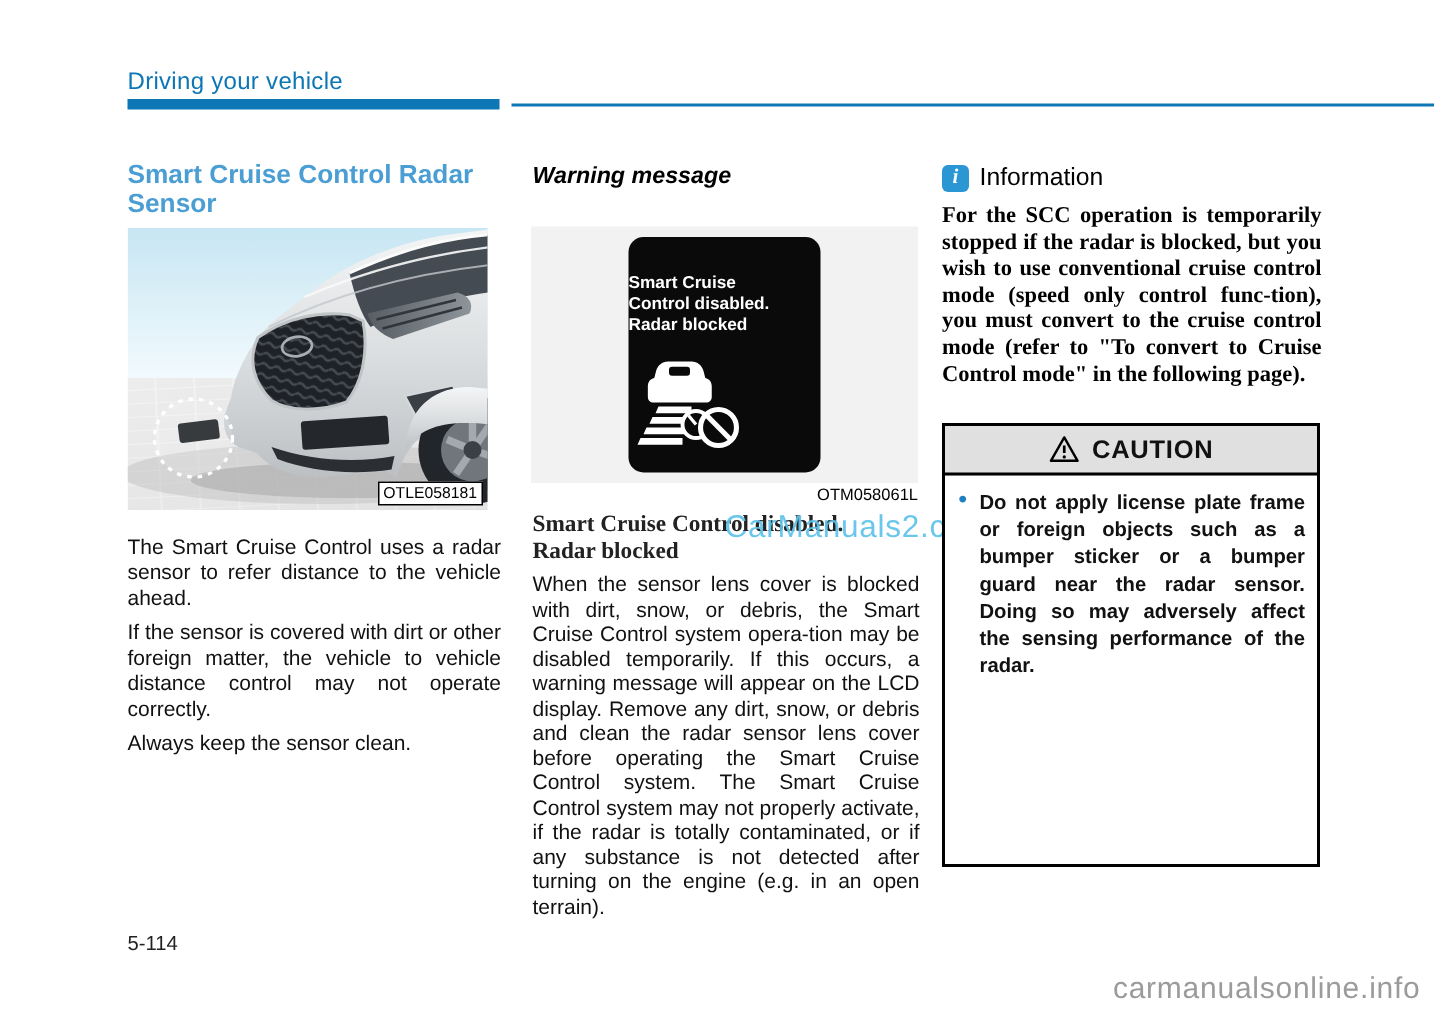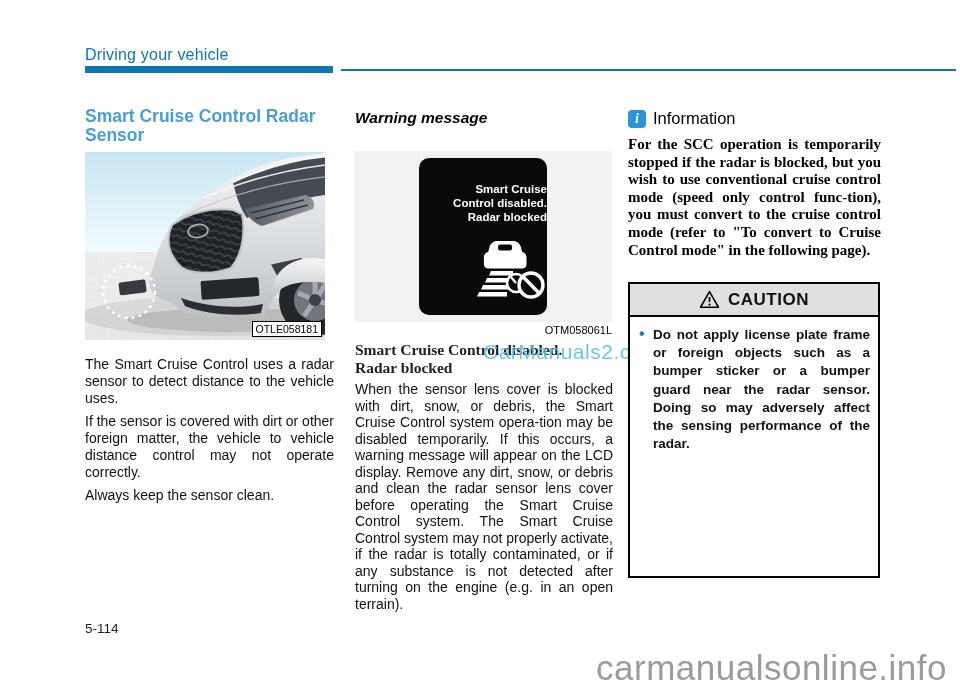--- a/index.html
+++ b/index.html
@@ -24,41 +24,41 @@
   
   .c1-heading{position:absolute;left:85px;top:107px;width:252px;font-size:17.5px;font-weight:700;color:var(--heading-blue);line-height:19px;}
   .car-fig{position:absolute;left:85px;top:152px;width:240px;height:188px;overflow:hidden;}
   .fig-label{position:absolute;right:3px;bottom:3px;background:#fff;border:1px solid #000;font-size:10.5px;padding:0 3px;line-height:14px;color:#000;}
   .c1-text{position:absolute;left:85px;top:356px;width:249px;}
   .c1-text p{font-size:14px;line-height:17px;text-align:justify;margin-bottom:6px;}
 
   
   .c2-heading{position:absolute;left:355px;top:109px;font-size:15.5px;font-weight:700;font-style:italic;color:#000;}
   .lcd-fig{position:absolute;left:354px;top:151px;width:258px;height:171px;background:#f2f2f2;}
-  .lcd-screen{position:absolute;left:65px;top:7px;width:128px;height:157px;background:#0a0a0a;border-radius:10px;color:#fff;text-align:right;}
+  .lcd-screen{position:absolute;left:65px;top:7px;width:128px;height:157px;background:#0a0a0a;border-radius:10px;color:#fff;text-align:left;}
   .lcd-text{padding-top:24px;font-size:11.5px;line-height:14px;font-weight:700;}
   .lcd-icon{margin-top:14px;}
   .lcd-label{position:absolute;left:354px;top:324px;width:258px;text-align:right;font-size:11px;color:#000;}
   .c2-subheading{position:absolute;left:355px;top:341px;width:257px;font-family:"Liberation Serif",serif;font-weight:700;font-size:15.5px;line-height:18px;color:#222;}
   .c2-text{position:absolute;left:355px;top:381px;width:258px;font-size:14px;line-height:16.5px;text-align:justify;}
   .wm-center{position:absolute;left:483px;top:340px;font-size:21px;color:var(--watermark-blue);opacity:.92;letter-spacing:0.5px;white-space:nowrap;}
 
   
   .info-heading{position:absolute;left:628px;top:109px;display:flex;align-items:center;gap:7px;font-size:16.5px;color:#000;}
   .info-icon{display:inline-flex;align-items:center;justify-content:center;width:18px;height:18px;background:#2a97d4;border-radius:4px;color:#fff;font-family:"Liberation Serif",serif;font-style:italic;font-weight:700;font-size:14px;}
   .info-body{position:absolute;left:628px;top:136px;width:253px;font-family:"Liberation Serif",serif;font-weight:700;font-size:15px;line-height:17.6px;text-align:justify;color:#000;}
   .caution-box{position:absolute;left:628px;top:282px;width:252px;height:296px;border:2px solid #000000;background:#fff;}
   .caution-header{height:33px;background:var(--caution-header-bg);border-bottom:2px solid #000;display:flex;align-items:center;justify-content:center;gap:8px;font-size:17px;font-weight:700;letter-spacing:0.5px;}
   .caution-list{list-style:none;padding:9px 8px 0 9px;}
   .caution-list li{position:relative;padding-left:14px;font-size:13.5px;font-weight:700;line-height:18.2px;text-align:justify;margin-bottom:5px;}
   .caution-list li::before{content:"\2022";position:absolute;left:0;top:-1px;color:var(--bullet-blue);font-size:16px;}
 
   
   .page-num{position:absolute;left:85px;top:621px;font-size:13.5px;color:#222;}
-  .wm-bottom{position:absolute;right:13px;top:648px;font-size:35px;color:var(--watermark-gray);letter-spacing:0.5px;}
+  .wm-bottom{position:absolute;right:13px;top:648px;font-size:20px;color:var(--watermark-gray);letter-spacing:0.5px;}
 </style>
 </head>
 <body>
 
 <div class="page">
 
   <div class="hdr-title">Driving your vehicle</div>
   <div class="hdr-bar"></div>
   <div class="hdr-line"></div>
 
@@ -132,21 +132,21 @@
         <line x1="230" y1="148" x2="213" y2="141"></line>
         <line x1="230" y1="148" x2="241" y2="132"></line>
       </g>
       <circle cx="230" cy="148" r="6" fill="#3b4046"></circle>
       <path d="M186,140 C190,118 206,106 228,106 L248,108 L248,134 C240,130 236,130 224,130 C206,130 192,136 186,148 Z" fill="url(#carBody)"></path>
     </svg>
     <span class="fig-label">OTLE058181</span>
   </div>
 
   <div class="c1-text">
-    <p>The Smart Cruise Control uses a radar sensor to detect distance to the vehicle uses.</p>
+    <p>The Smart Cruise Control uses a radar sensor to refer distance to the vehicle ahead.</p>
     <p>If the sensor is covered with dirt or other foreign matter, the vehicle to vehicle distance control may not operate correctly.</p>
     <p>Always keep the sensor clean.</p>
   </div>
 
   <h3 class="c2-heading">Warning message</h3>
 
   <div class="lcd-fig">
     <div class="lcd-screen">
       <div class="lcd-text">
         <div>Smart Cruise</div>

